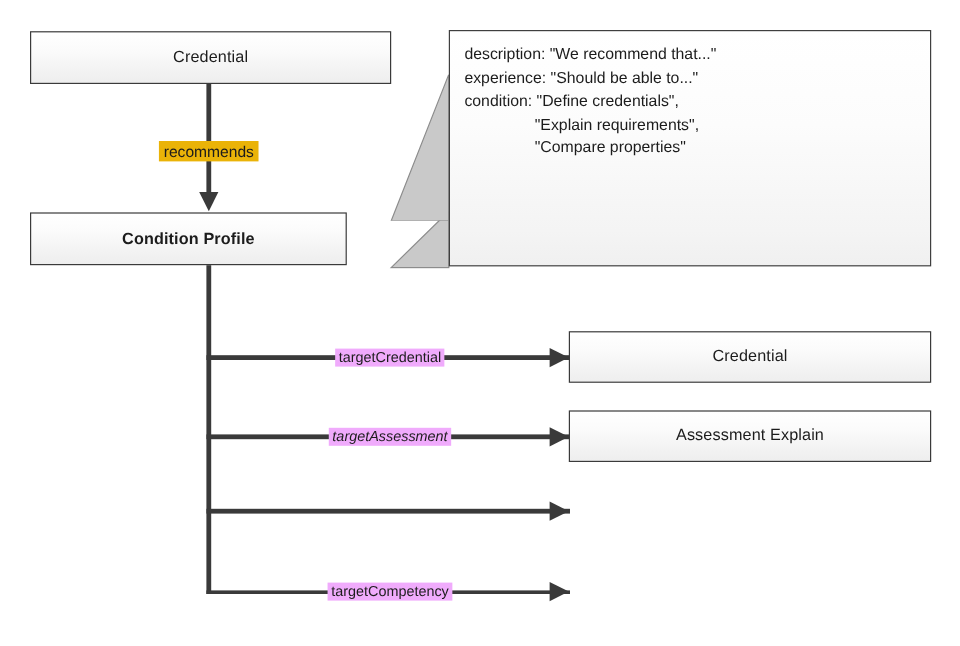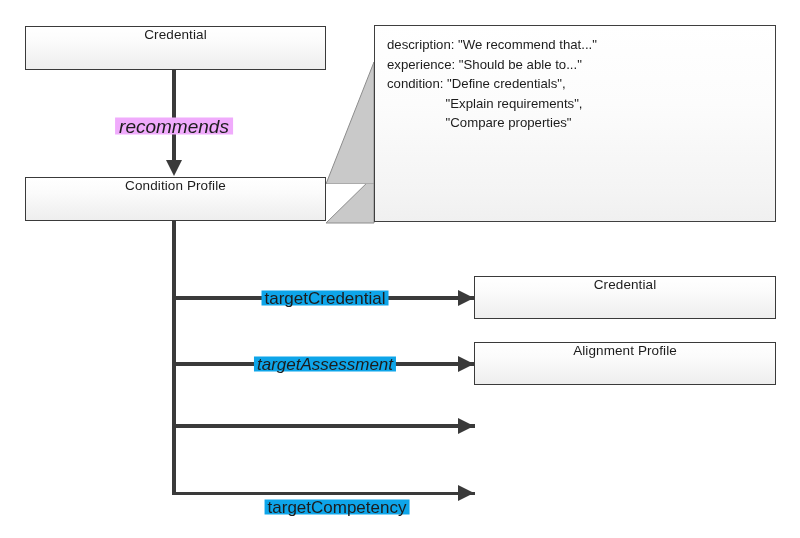--- a/index.html
+++ b/index.html
@@ -19,20 +19,21 @@
     background: #ffffff;
     overflow: hidden;
   }
   
   .node {
     position: absolute;
     box-sizing: border-box;
     border: 1.3px solid #3a3a3a;
     background: linear-gradient(to bottom, #ffffff 0%, #fbfbfb 35%, #f2f2f2 78%, #eeeeee 100%);
     display: flex;
+    align-items: center;
     justify-content: center;
     font-size: 13.5px;
     line-height: 1.2;
     color: #1c1c1c;
     letter-spacing: 0.1px;
     white-space: nowrap;
     z-index: 4;
   }
   
   .note {
@@ -80,40 +81,39 @@
     width: 0;
     height: 0;
     border-left: 8.5px solid transparent;
     border-right: 8.5px solid transparent;
     border-top: 16px solid #3a3a3a;
     z-index: 3;
   }
   
   .edge-label {
     position: absolute;
-    background: #0ea5e9;
-    font-size: 17px;
+    background: #f0abfc;
+    font-size: 12px;
     line-height: 15px;
     color: #1c1c1c;
     padding: 0 3px;
     white-space: nowrap;
     z-index: 6;
     transform: translate(-50%, -50%);
   }
   .edge-label-v {
     position: absolute;
-    background: #f0abfc;
-    font-size: 19px;
+    background: #eab308;
+    font-size: 13px;
     line-height: 15px;
     color: #1c1c1c;
     padding: 1px 4px;
     white-space: nowrap;
     z-index: 6;
     transform: translate(-50%, -50%);
-    font-style: italic;
   }
 </style>
 </head>
 <body>
 
 <div id="canvas">
 
   <svg class="note-anchor" style="left:318px; top:176px; width:60px; height:48px;" viewBox="0 0 60 48" preserveAspectRatio="none" aria-hidden="true">
     <polygon points="56,0 8,47 56,47" fill="#c9c9c9" stroke="#8c8c8c" stroke-width="1"></polygon>
   </svg>
@@ -130,40 +130,40 @@
   </div>
 
   <div class="node" style="left:25px; top:26px; width:301px; height:44px;">
     <span>Credential</span>
   </div>
 
   <div class="line-v" style="left:172px; top:70px; width:4px; height:94px;"></div>
   <div class="arrow-down" style="left:165.5px; top:160px;"></div>
   <div class="edge-label-v" style="left:174px; top:126px;">recommends</div>
 
-  <div class="node" style="left:25px; top:177px; width:301px; height:44px;">
+  <div class="node" style="left:25px; top:177px; width:264px; height:44px;font-weight:bold;">
     <span>Condition Profile</span>
   </div>
 
   <div class="line-v" style="left:172px; top:221px; width:4px; height:274px;"></div>
 
   <div class="line-h" style="left:172px; top:296px; width:303px; height:3.5px;"></div>
   <div class="arrow-right" style="left:458px; top:289.5px;"></div>
   <div class="edge-label" style="left:325px; top:298px;">targetCredential</div>
   <div class="node" style="left:474px; top:276px; width:302px; height:43px;">
     <span>Credential</span>
   </div>
 
   <div class="line-h" style="left:172px; top:362px; width:303px; height:3.5px;"></div>
   <div class="arrow-right" style="left:458px; top:355.5px;"></div>
   <div class="edge-label" style="left:325px; top:364px;font-style:italic;">targetAssessment</div>
   <div class="node" style="left:474px; top:342px; width:302px; height:43px;">
-    <span>Alignment Profile</span>
+    <span>Assessment Explain</span>
   </div>
 
   <div class="line-h" style="left:172px; top:424px; width:303px; height:3.5px;"></div>
   <div class="arrow-right" style="left:458px; top:417.5px;"></div>
 
   <div class="line-h" style="left:172px; top:491.5px; width:303px; height:3.5px;"></div>
   <div class="arrow-right" style="left:458px; top:485px;"></div>
-  <div class="edge-label" style="left:325px; top:507px;margin-left:12px;">targetCompetency</div>
+  <div class="edge-label" style="left:325px; top:493px;">targetCompetency</div>
 
 </div>
 
 </body></html>

